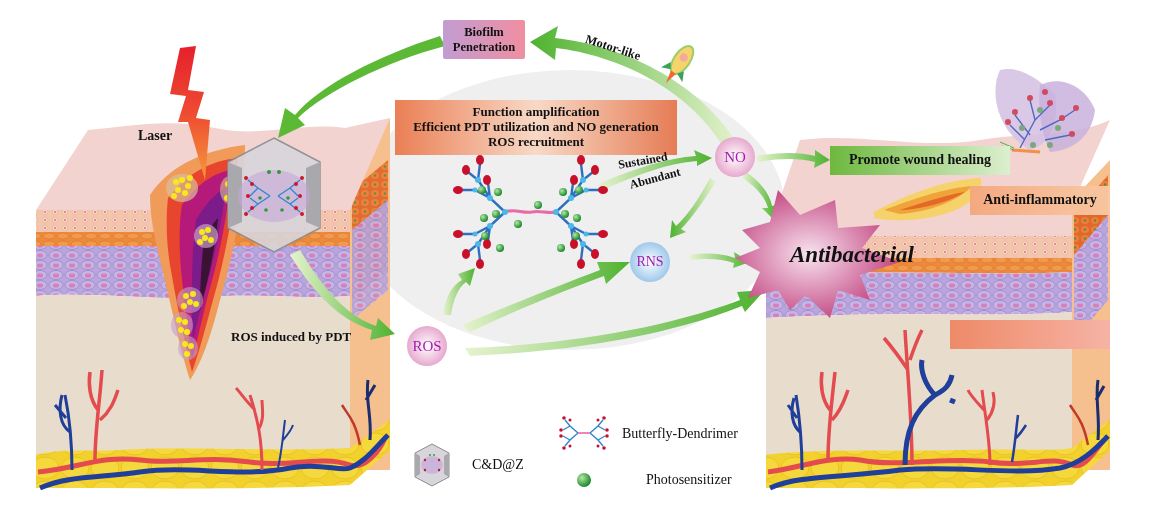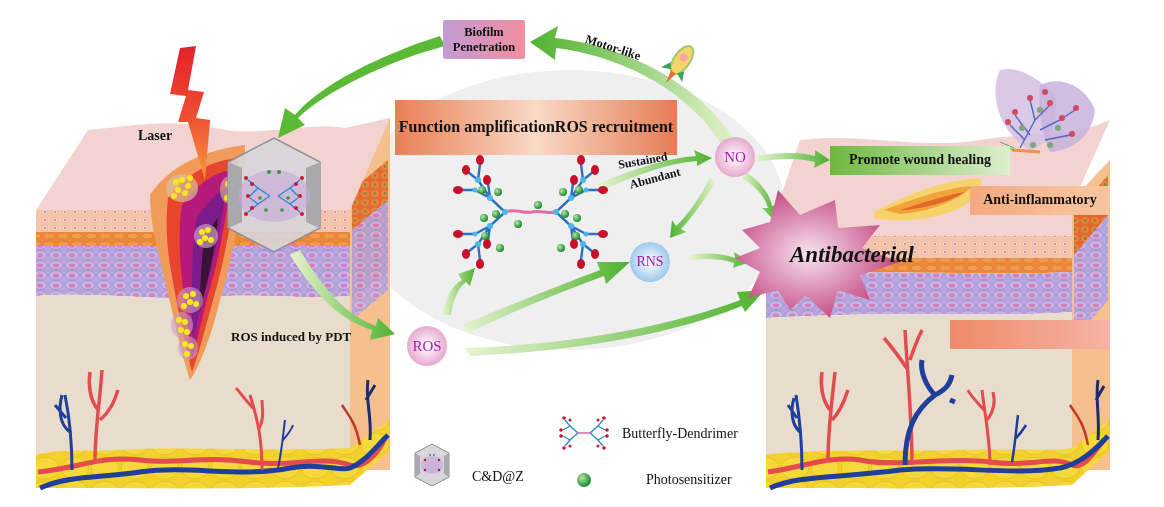--- a/index.html
+++ b/index.html
@@ -393,37 +393,38 @@
   <circle cx="584" cy="480" r="7" fill="url(#gPS)"></circle>
 </svg>
 
 <div class="box" style="left:443px;top:20px;width:82px;height:39px;font-size:12.5px;flex-direction:column;">
   <span>Biofilm</span>
   <span>Penetration</span>
 </div>
 
 <div class="lbl" style="left:588px;top:32px;font-size:12.5px;transform:rotate(18deg);transform-origin:left top;">Motor-like</div>
 
-<div class="box" style="left:395px;top:100px;width:282px;height:55px;font-size:16px;flex-direction:row;">
+<div class="box" style="left:395px;top:100px;width:282px;height:55px;font-size:13px;flex-direction:column;">
   <span>Function amplification</span>
+  <span>Efficient PDT utilization and NO generation</span>
   <span>ROS recruitment</span>
 </div>
 
 <div class="lbl" style="left:138px;top:128px;font-size:14px;">Laser</div>
 
 <div class="lbl" style="left:231px;top:329px;font-size:13px;">ROS induced by PDT</div>
 
 <div class="lbl" style="left:617px;top:158px;font-size:12px;transform:rotate(-10deg);transform-origin:left top;">Sustained</div>
 <div class="lbl" style="left:628px;top:178px;font-size:12px;transform:rotate(-15deg);transform-origin:left top;">Abundant</div>
 
 <div class="circle" style="left:715px;top:137px;width:40px;height:40px;">NO</div>
 <div class="circle" style="left:630px;top:242px;width:40px;height:40px;font-size:14px;">RNS</div>
 <div class="circle" style="left:407px;top:326px;width:40px;height:40px;">ROS</div>
 
 <div class="lbl" style="left:755px;top:242px;font-size:23px;font-style:italic;margin-left:35px;">Antibacterial</div>
 
 <div class="box" style="left:830px;top:146px;width:180px;height:29px;font-size:14px;">Promote wound healing</div>
 <div class="box" style="left:970px;top:186px;width:140px;height:29px;font-size:14px;">Anti-inflammatory</div>
 
-<div class="lbl" style="left:472px;top:457px;font-size:14px;font-weight:normal;margin-top:12px;">C&amp;D@Z</div>
+<div class="lbl" style="left:472px;top:457px;font-size:14px;font-weight:normal;">C&amp;D@Z</div>
 <div class="lbl" style="left:622px;top:426px;font-size:14px;font-weight:normal;">Butterfly-Dendrimer</div>
 <div class="lbl" style="left:622px;top:472px;font-size:14px;font-weight:normal;margin-left:24px;">Photosensitizer</div>
 </div>
 
 </body></html>

